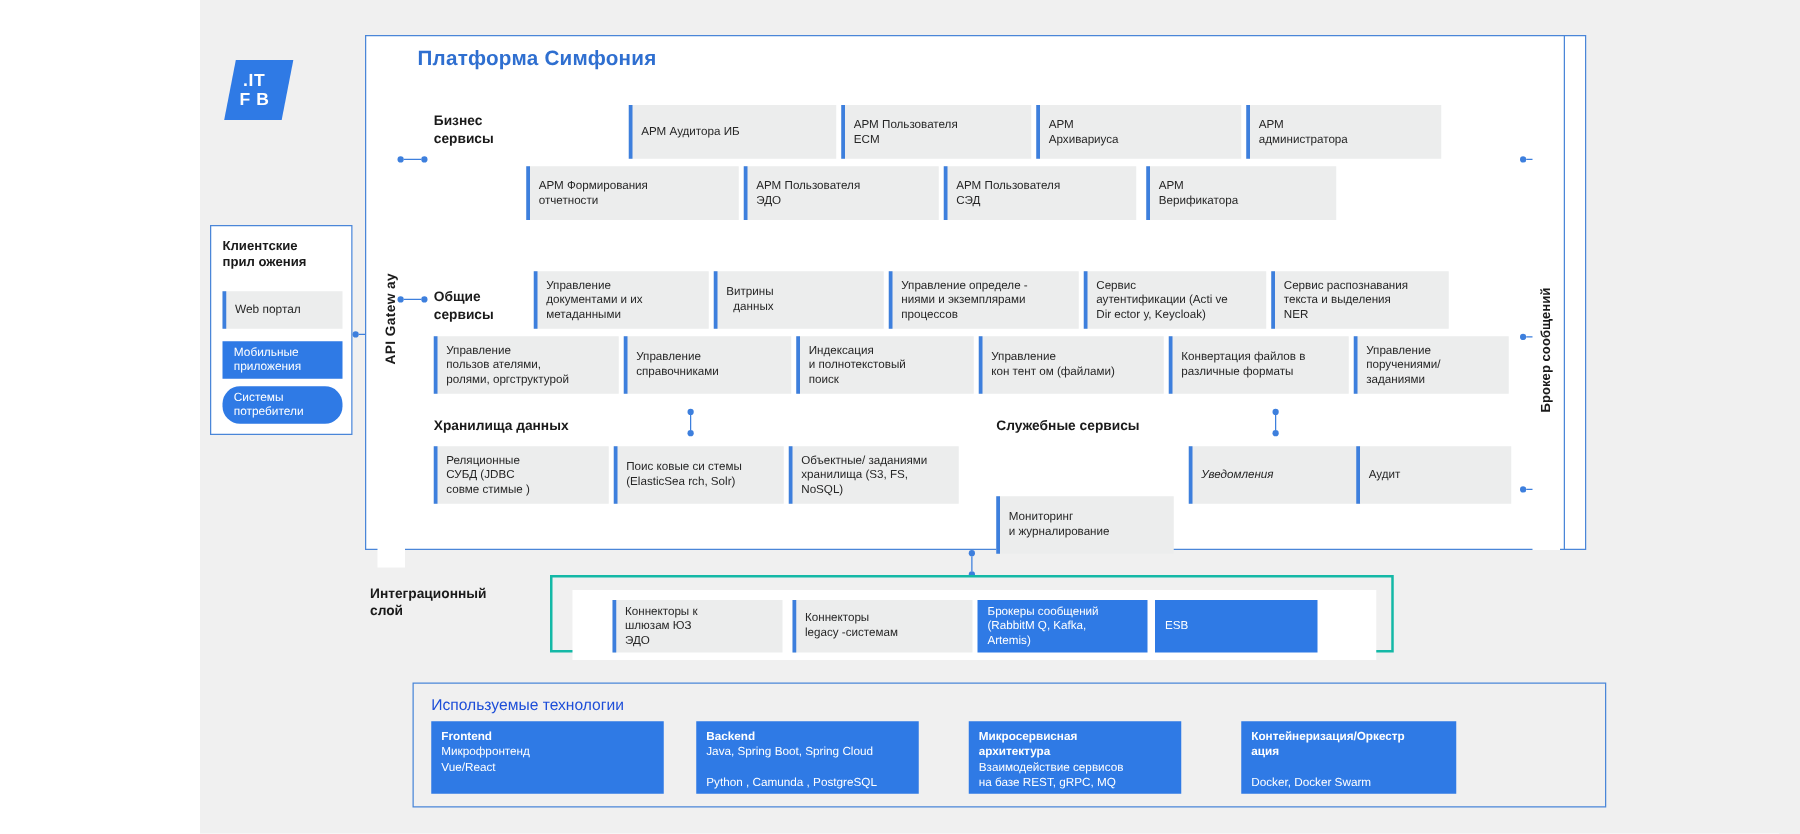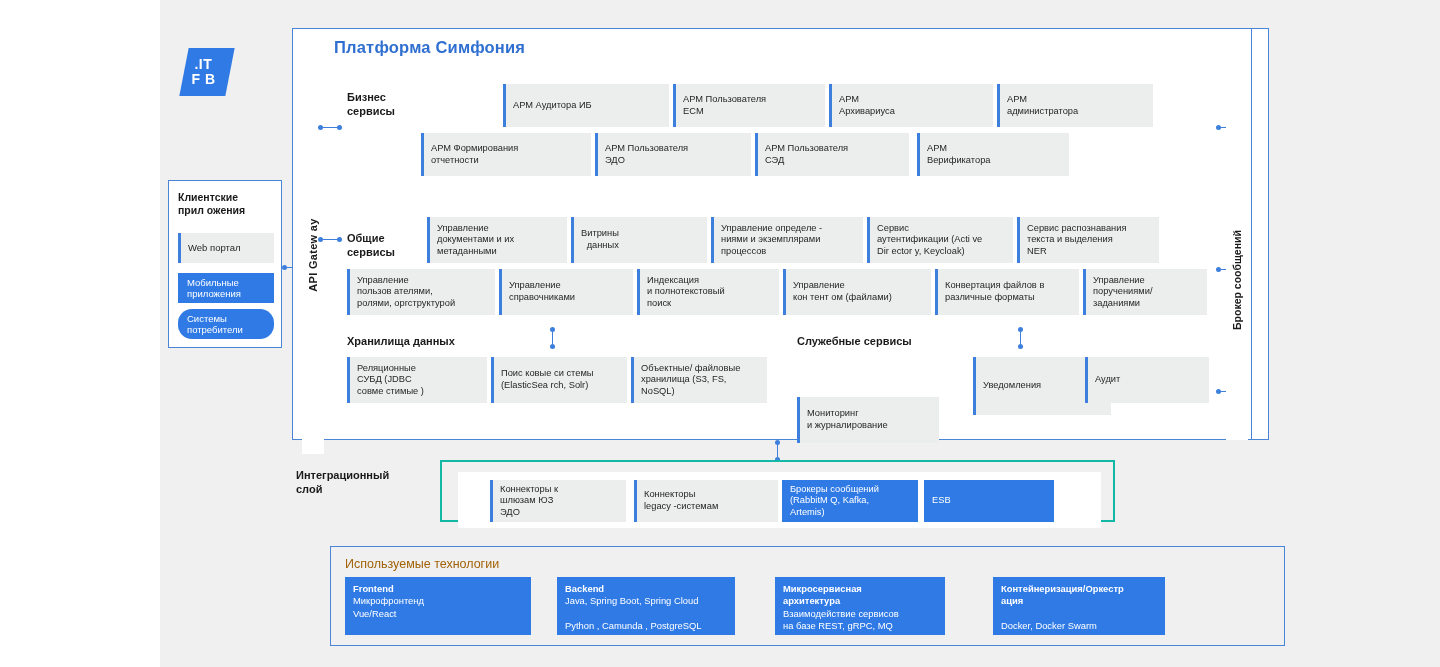--- a/index.html
+++ b/index.html
@@ -148,21 +148,21 @@
     background: #ffffff;
   }
 
   
   .tech-frame {
     position: absolute; left: 330px; top: 546px; width: 955px; height: 100px;
     background: #f0f0f0; border: 1px solid #4a86d8;
   }
   .tech-title {
     position: absolute; left: 14px; top: 10px;
-    font-size: 12.5px; color: #a16207;
+    font-size: 12.5px; color: #1d4ed8;
   }
   .tech-box {
     position: absolute; background: #2f7ae5; color: #ffffff;
     font-size: 9.4px; line-height: 12.4px;
     padding: 6px 8px;
     overflow: hidden;
   }
   .tech-box b { font-size: 9.4px; display: block; }
 
   
@@ -293,29 +293,29 @@
 поручениями/
 заданиями</div>
 
     <div class="band band-stores"></div>
     <div class="sec-head" style="left:54px; top:306px;">Хранилища данных</div>
     <div class="chip" style="left: 54px; top: 328px; width: 140px; height: 46px; white-space: pre-line;">Реляционные
 СУБД   (JDBC
 совме стимые )</div>
     <div class="chip" style="left: 198px; top: 328px; width: 136px; height: 46px; white-space: pre-line;">Поис ковые си стемы
 (ElasticSea rch, Solr)</div>
-    <div class="chip" style="left: 338px; top: 328px; width: 136px; height: 46px; white-space: pre-line;">Объектные/    файловые
+    <div class="chip" style="left: 338px; top: 328px; width: 136px; height: 46px; white-space: pre-line;">Объектные/    заданиями
 хранилища    (S3, FS,
 NoSQL)</div>
 
     <div class="band band-serv"></div>
     <div class="sec-head" style="left:504px; top:306px;">Служебные сервисы</div>
     <div class="chip" style="left: 504px; top: 328px; width: 142px; height: 46px; white-space: pre-line; margin-top: 40px;">Мониторинг
 и журналирование</div>
-    <div class="chip" style="left:680px; top:328px; width:138px; height:58px;">Уведомления</div>
+    <div class="chip" style="left:658px; top:328px; width:138px; height:46px;font-style:italic;">Уведомления</div>
     <div class="chip" style="left:792px; top:328px; width:124px; height:46px;">Аудит</div>
   </div>
 
   <div class="apigw">
     <span>API Gatew ay</span>
   </div>
 
   <div class="h-conn" style="left:318px; top:124px; width:24px;">
     <div class="dot"></div>
       <div class="bar"></div>

